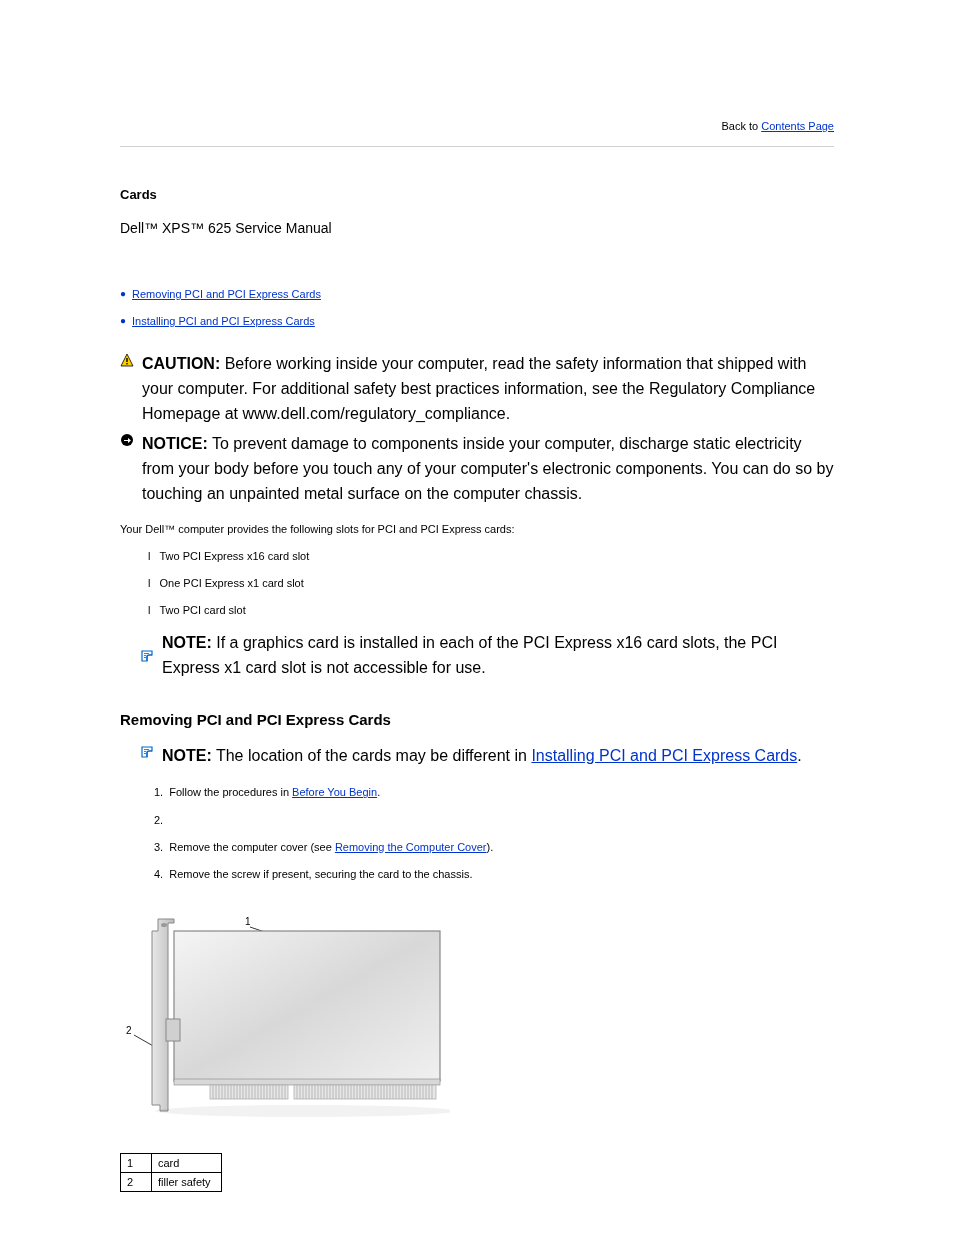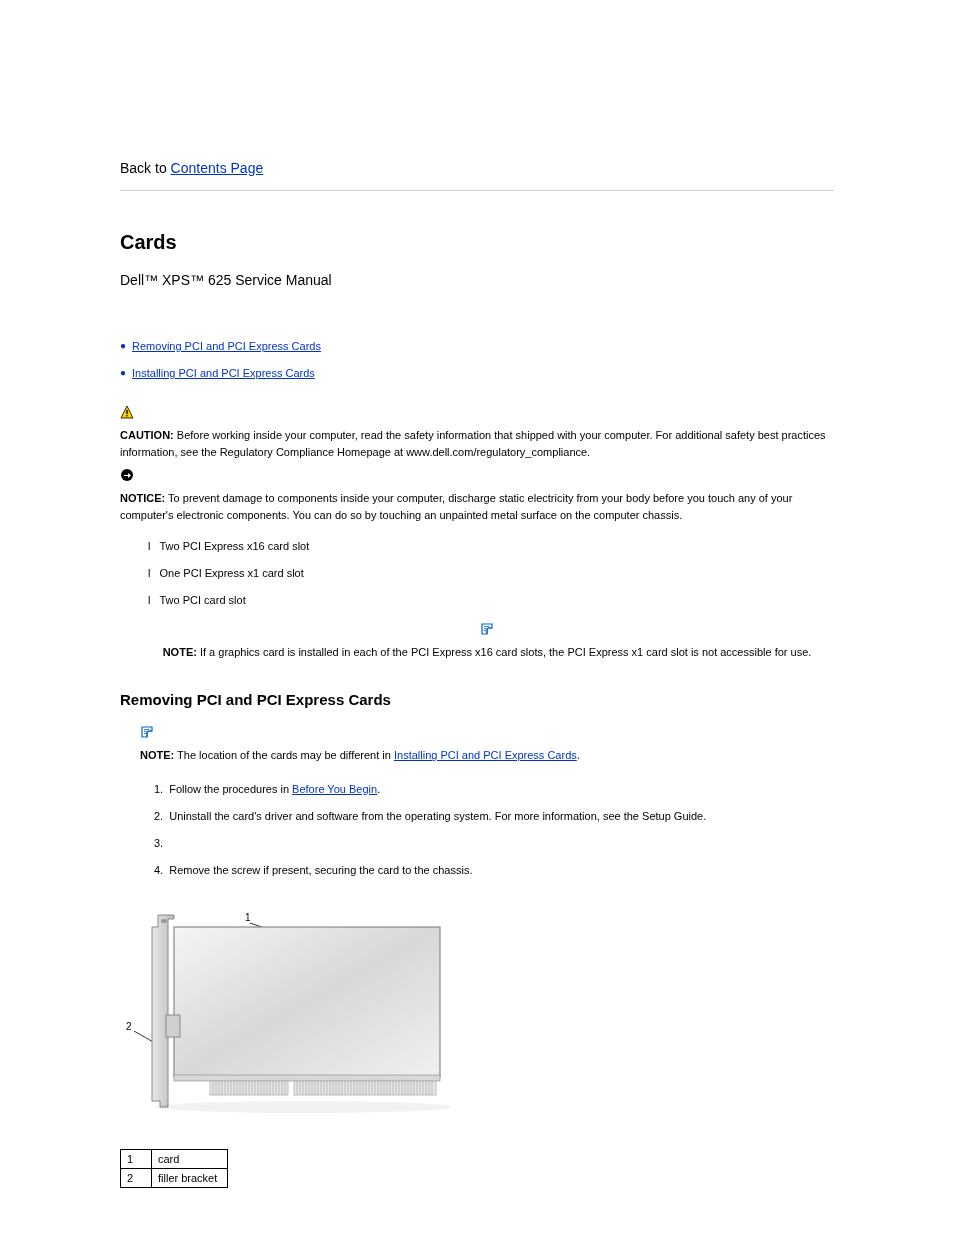--- a/index.html
+++ b/index.html
@@ -9,36 +9,35 @@
     font-family: Verdana, Arial, sans-serif;
     color: #000;
     width: 954px;
   }
   .page {
     padding: 120px 120px 60px 120px;
     box-sizing: border-box;
     width: 954px;
   }
   .back-link {
-    font-size: 14px;
+    font-size: 11px;
     margin-bottom: 14px;
-    text-align: left;
-    margin-top: 40px;
+    text-align: right;
   }
   .back-link a {
     color: #0033cc;
     text-decoration: underline;
   }
   hr.sep {
     border: none;
     border-top: 1px solid #d0d0d0;
     margin: 0 0 40px 0;
   }
   h1 {
-    font-size: 20px;
+    font-size: 13px;
     font-weight: bold;
     margin: 0 0 18px 0;
   }
   .subtitle {
     font-size: 14px;
     margin: 0 0 50px 0;
   }
   .steps {
     margin: 0 0 12px 0;
     padding: 0;
@@ -50,24 +49,23 @@
     display: flex;
     gap: 6px;
   }
   .step .num {
     white-space: nowrap;
   }
   .callout {
     display: flex;
     align-items: flex-start;
     gap: 8px;
-    font-size: 11px;
+    font-size: 16px;
     line-height: 1.55;
     margin: 0 0 6px 0;
-    flex-direction: column;
   }
   .callout .icon {
     flex-shrink: 0;
     margin-top: 1px;
   }
   .callout .icon svg { display: block; }
   .callout .label { font-weight: bold; }
   a.inline {
     color: #0033cc;
     text-decoration: underline;
@@ -140,20 +138,23 @@
       <svg width="14" height="14" viewBox="0 0 14 14">
         <circle cx="7" cy="7" r="6" fill="#000"></circle>
         <path d="M4 7 L8 7 L8 5 L11 7.5 L8 10 L8 8 L4 8 Z" fill="#fff"></path>
       </svg>
     </span>
     <div>
       <span class="label">NOTICE:</span><span> To prevent damage to components inside your computer, discharge static electricity from your body before you touch any of your computer's electronic components. You can do so by touching an unpainted metal surface on the computer chassis.</span>
     </div>
   </div>
 
+  <div class="step" style="margin-left:0;">
+    <span>Your Dell™ computer provides the following slots for PCI and PCI Express cards:</span>
+  </div>
 
   <div class="steps" style="margin-left:28px;">
     <div class="step">
         <span class="num">l&nbsp;</span>
         <span>Two PCI Express x16 card slot</span>
       </div>
     <div class="step">
         <span class="num">l&nbsp;</span>
         <span>One PCI Express x1 card slot</span>
       </div>
@@ -195,24 +196,24 @@
     </div>
   </div>
 
   <div class="steps" style="margin-left:34px;">
     <div class="step">
       <span class="num">1.</span>
       <span><span>Follow the procedures in </span><a href="#" class="inline">Before You Begin</a><span>.</span></span>
     </div>
     <div class="step">
       <span class="num">2.</span>
-      <span>Uninstall the card's driver and software from the operating system. For more information, see the Setup Guide.</span>
     </div>
     <div class="step">
       <span class="num">3.</span>
+      <span><span>Remove the computer cover (see </span><a href="#" class="inline">Removing the Computer Cover</a><span>).</span></span>
     </div>
     <div class="step">
       <span class="num">4.</span>
       <span>Remove the screw if present, securing the card to the chassis.</span>
     </div>
   </div>
 
   <div class="figure">
     <div class="fig-wrap">
       <div class="fig-label top">1</div>
@@ -328,18 +329,18 @@
   </div>
 
   <table class="legend">
     <tbody>
         <tr>
       <td class="num">1</td>
       <td>card</td>
     </tr>
     <tr>
       <td class="num">2</td>
-      <td>filler bracket</td>
+      <td>filler safety</td>
     </tr>
   </tbody>
     </table>
 
 </div>
 
 </body></html>

